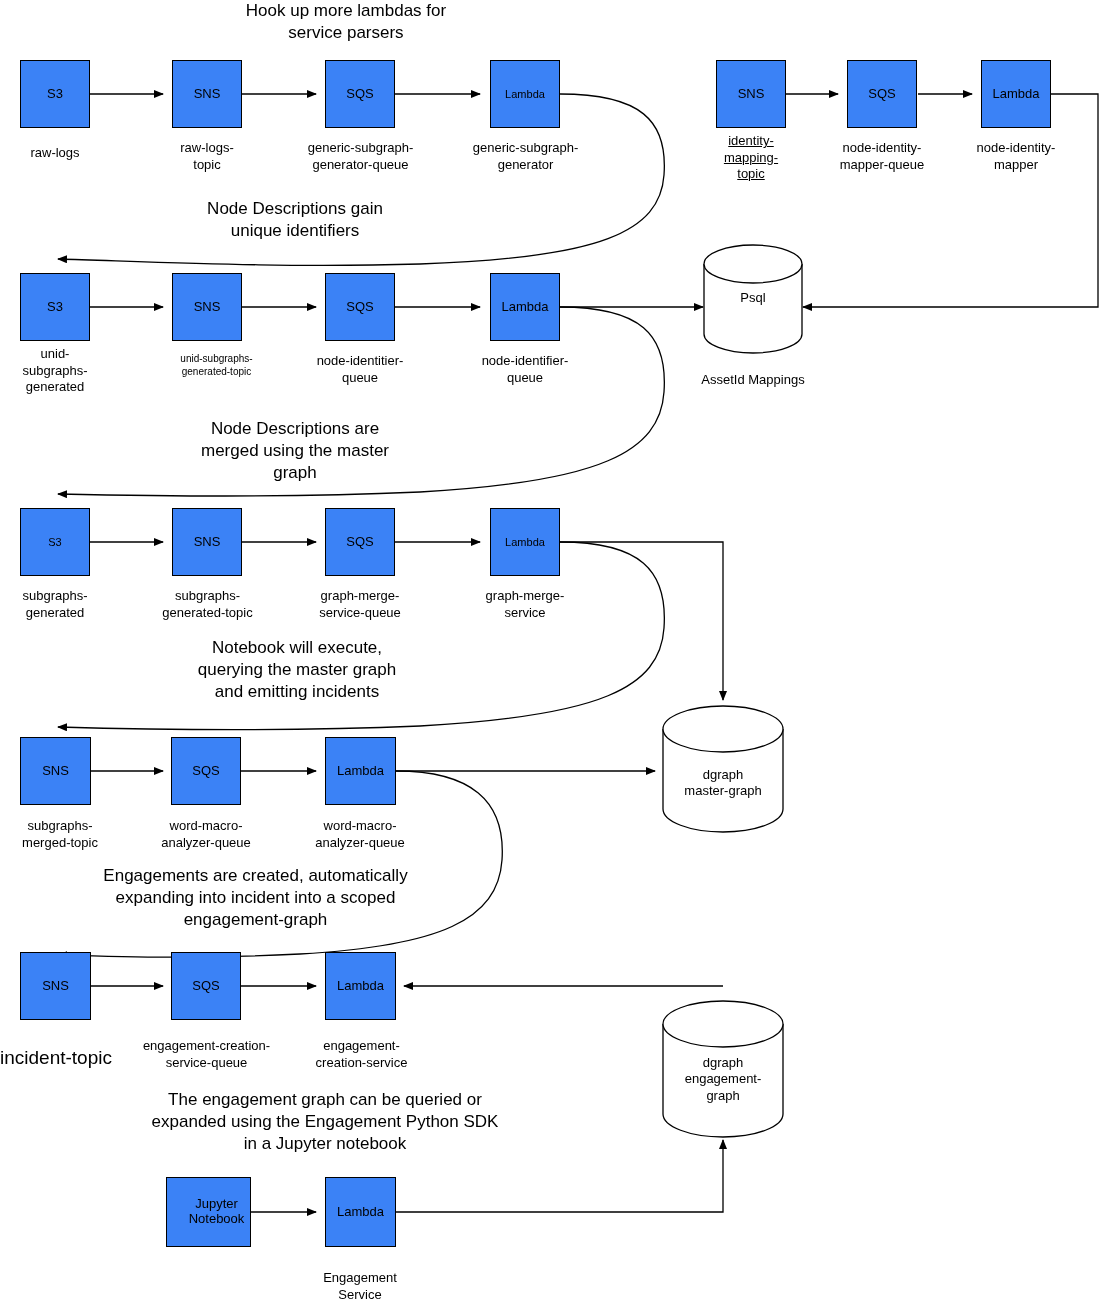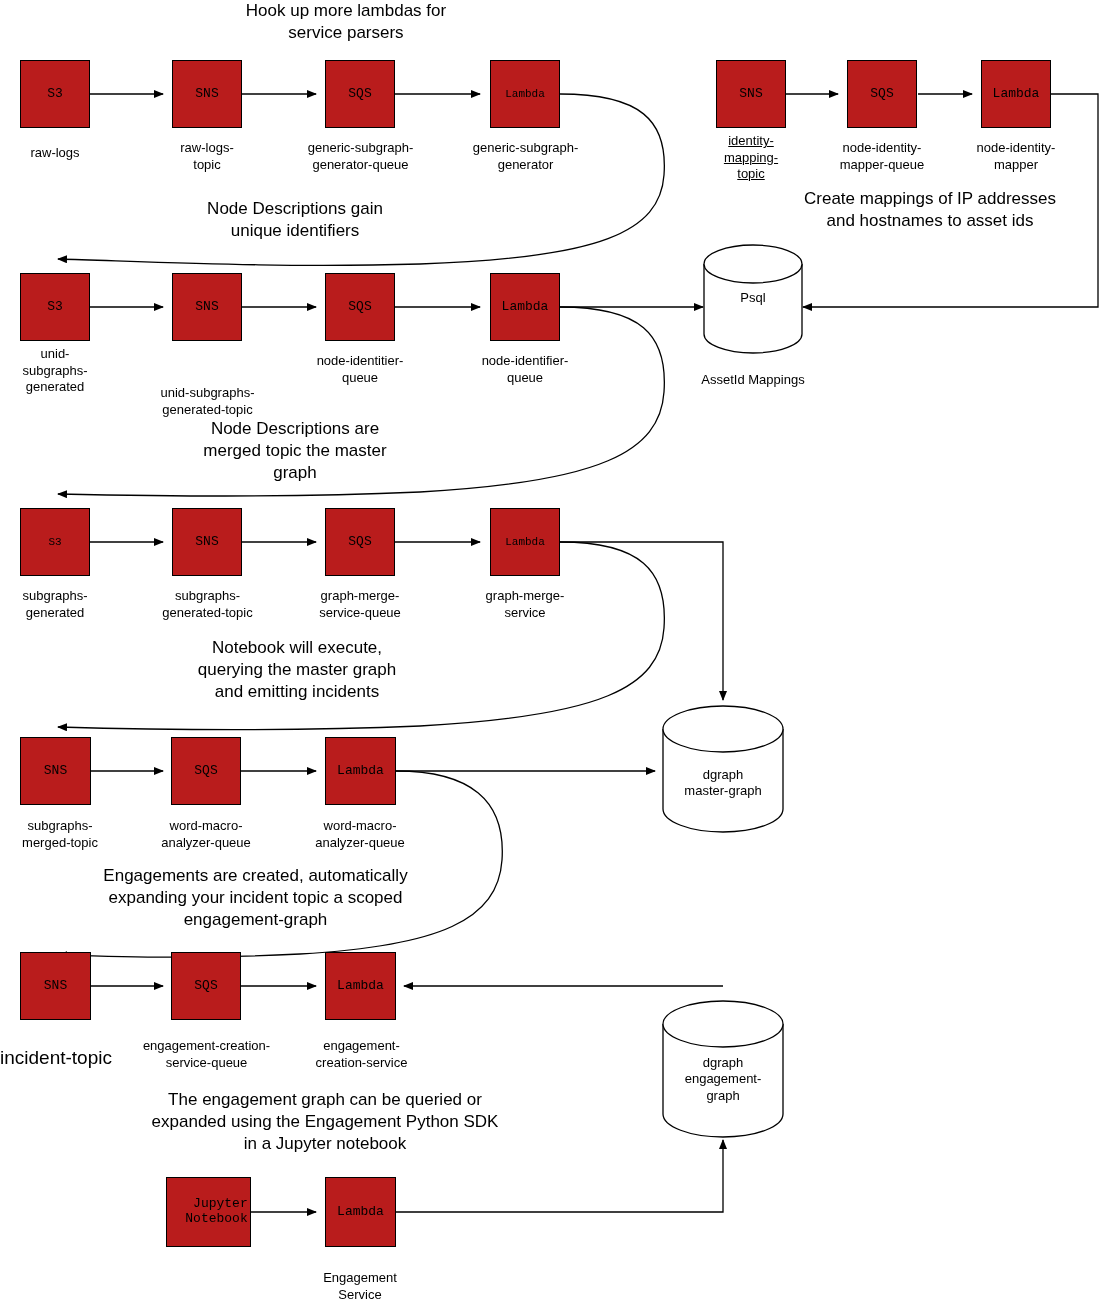--- a/index.html
+++ b/index.html
@@ -24,27 +24,26 @@
     left: 0;
     top: 0;
     width: 1107px;
     height: 1303px;
     pointer-events: none;
   }
   .node-box {
     position: absolute;
     box-sizing: border-box;
     border: 1.3px solid #000000;
-    background: #b91c1c;
+    background: #3b82f6;
     display: flex;
     align-items: center;
     justify-content: center;
-    text-align: right;
+    text-align: center;
     line-height: 1.15;
-    font-family: Liberation Mono, monospace;
   }
   .node-box .node-title {
     display: block;
     white-space: pre-line;
   }
   .caption {
     position: absolute;
     text-align: center;
     white-space: pre-line;
     line-height: 1.28;
@@ -133,36 +132,34 @@
 
       <line x1="251" y1="1212" x2="316" y2="1212" marker-end="url(#ah)"></line>
 
       <path d="M396,1212 L723,1212 L723,1140" marker-end="url(#ah)"></path>
     </g>
   </svg>
 
   <div class="annotation" style="left:186px; top:0px; width:320px; font-size:17px;">Hook up more lambdas for
 service parsers</div>
 
-  <div class="annotation" style="left:770px; top:188px; width:320px; font-size:17px;">Create mappings of IP addresses
-and hostnames to asset ids</div>
 
   <div class="annotation" style="left:135px; top:198px; width:320px; font-size:17px;">Node Descriptions gain
 unique identifiers</div>
 
   <div class="annotation" style="left:135px; top:418px; width:320px; font-size:17px;">Node Descriptions are
-merged topic the master
+merged using the master
 graph</div>
 
   <div class="annotation" style="left:137px; top:637px; width:320px; font-size:17px;">Notebook will execute,
 querying the master graph
 and emitting incidents</div>
 
   <div class="annotation" style="left:63px; top:865px; width:385px; font-size:17px;">Engagements are created, automatically
-expanding your incident topic a scoped
+expanding into incident into a scoped
 engagement-graph</div>
 
   <div class="annotation" style="left:130px; top:1089px; width:390px; font-size:17px;">The engagement graph can be queried or
 expanded using the Engagement Python SDK
 in a Jupyter notebook</div>
 
   <div class="node-box" style="left:20px; top:60px; width:70px; height:68px; font-size:13px;">
     <span class="node-title">S3</span>
   </div>
   <div class="caption" style="left:5px; top:145px; width:100px; font-size:13px;">raw-logs</div>
@@ -207,21 +204,21 @@
   <div class="node-box" style="left:20px; top:273px; width:70px; height:68px; font-size:13px;">
     <span class="node-title">S3</span>
   </div>
   <div class="caption" style="left:5px; top:346px; width:100px; font-size:13px;">unid-
 subgraphs-
 generated</div>
 
   <div class="node-box" style="left:172px; top:273px; width:70px; height:68px; font-size:13px;">
     <span class="node-title">SNS</span>
   </div>
-  <div class="caption" style="left:135px; top:353px; width:145px; font-size:13px;margin-top:32px;">unid-subgraphs-
+  <div class="caption" style="left:144px; top:353px; width:145px; font-size:10px;">unid-subgraphs-
 generated-topic</div>
 
   <div class="node-box" style="left:325px; top:273px; width:70px; height:68px; font-size:13px;">
     <span class="node-title">SQS</span>
   </div>
   <div class="caption" style="left:290px; top:353px; width:140px; font-size:13px;">node-identitier-
 queue</div>
 
   <div class="node-box" style="left:490px; top:273px; width:70px; height:68px; font-size:13px;">
     <span class="node-title">Lambda</span>

